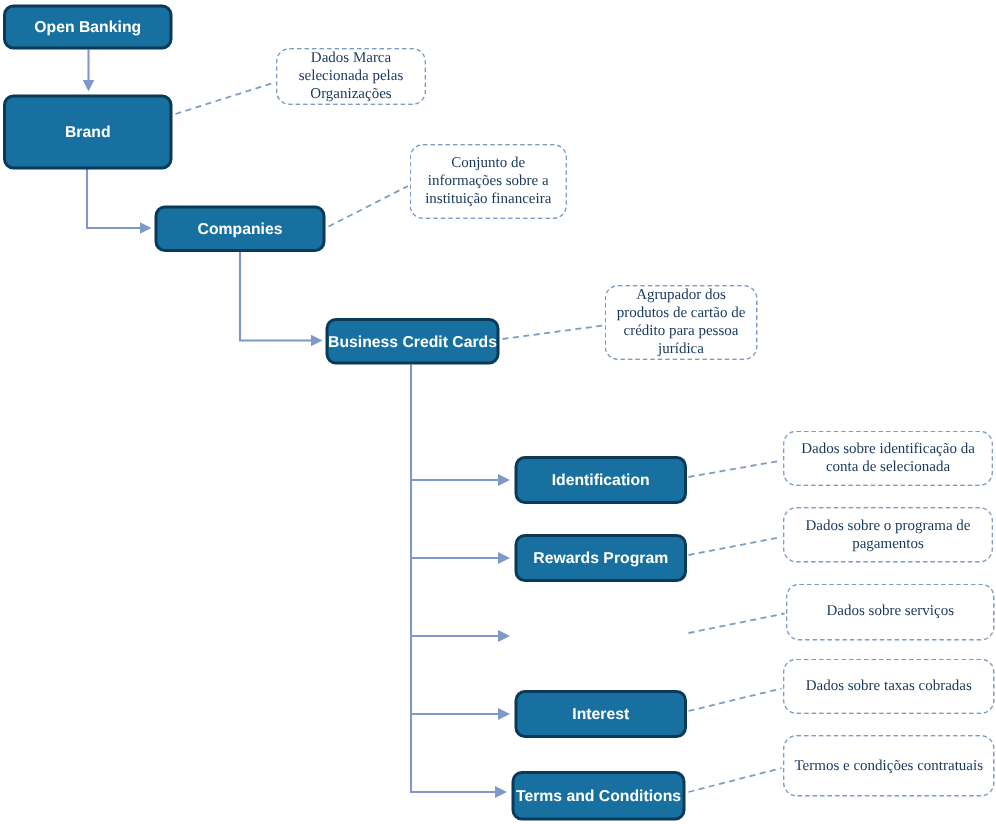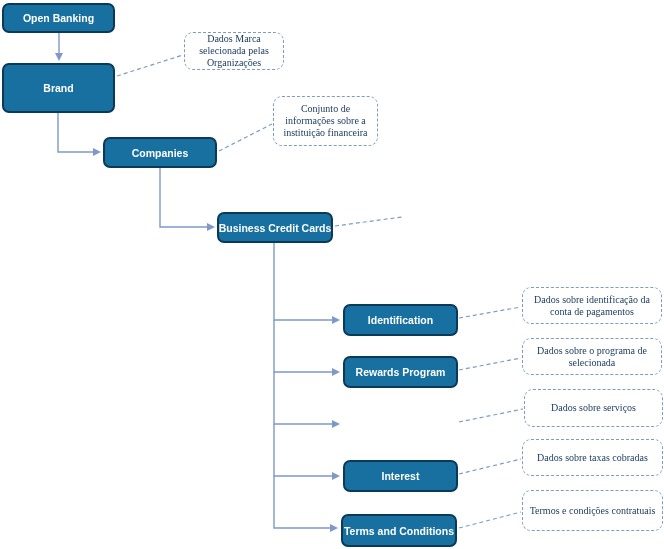--- a/index.html
+++ b/index.html
@@ -74,19 +74,20 @@
   <div class="node" style="left:2px;top:63px;width:113px;height:50px;">Brand</div>
   <div class="node" style="left:103px;top:137px;width:114px;height:31px;">Companies</div>
   <div class="node" style="left:217px;top:212px;width:116px;height:31px;">Business Credit Cards</div>
   <div class="node" style="left:343px;top:304px;width:115px;height:32px;">Identification</div>
   <div class="node" style="left:343px;top:356px;width:115px;height:32px;">Rewards Program</div>
   <div class="node" style="left:343px;top:460px;width:115px;height:32px;">Interest</div>
   <div class="node" style="left:341px;top:514px;width:116px;height:33px;">Terms and Conditions</div>
 
   <div class="callout" style="left:184px;top:32px;width:100px;height:38px;">Dados Marca selecionada pelas Organizações</div>
   <div class="callout" style="left:273px;top:96px;width:105px;height:50px;">Conjunto de informações sobre a instituição financeira</div>
-  <div class="callout" style="left:522px;top:287px;width:140px;height:37px;">Dados sobre identificação da conta de pagamentos</div>
-  <div class="callout" style="left:522px;top:338px;width:140px;height:37px;">Dados sobre o programa de selecionada</div>
+  <div class="callout" style="left:403px;top:190px;width:102px;height:50px;">Agrupador dos produtos de cartão de crédito para pessoa jurídica</div>
+  <div class="callout" style="left:522px;top:287px;width:140px;height:37px;">Dados sobre identificação da conta de selecionada</div>
+  <div class="callout" style="left:522px;top:338px;width:140px;height:37px;">Dados sobre o programa de pagamentos</div>
   <div class="callout" style="left:524px;top:389px;width:139px;height:38px;">Dados sobre serviços</div>
   <div class="callout" style="left:522px;top:490px;width:141px;height:41px;">Termos e condições contratuais</div>
   <div class="callout" style="left:522px;top:439px;width:141px;height:37px;">Dados sobre taxas cobradas</div>
 
 </div>
 
 </body></html>

